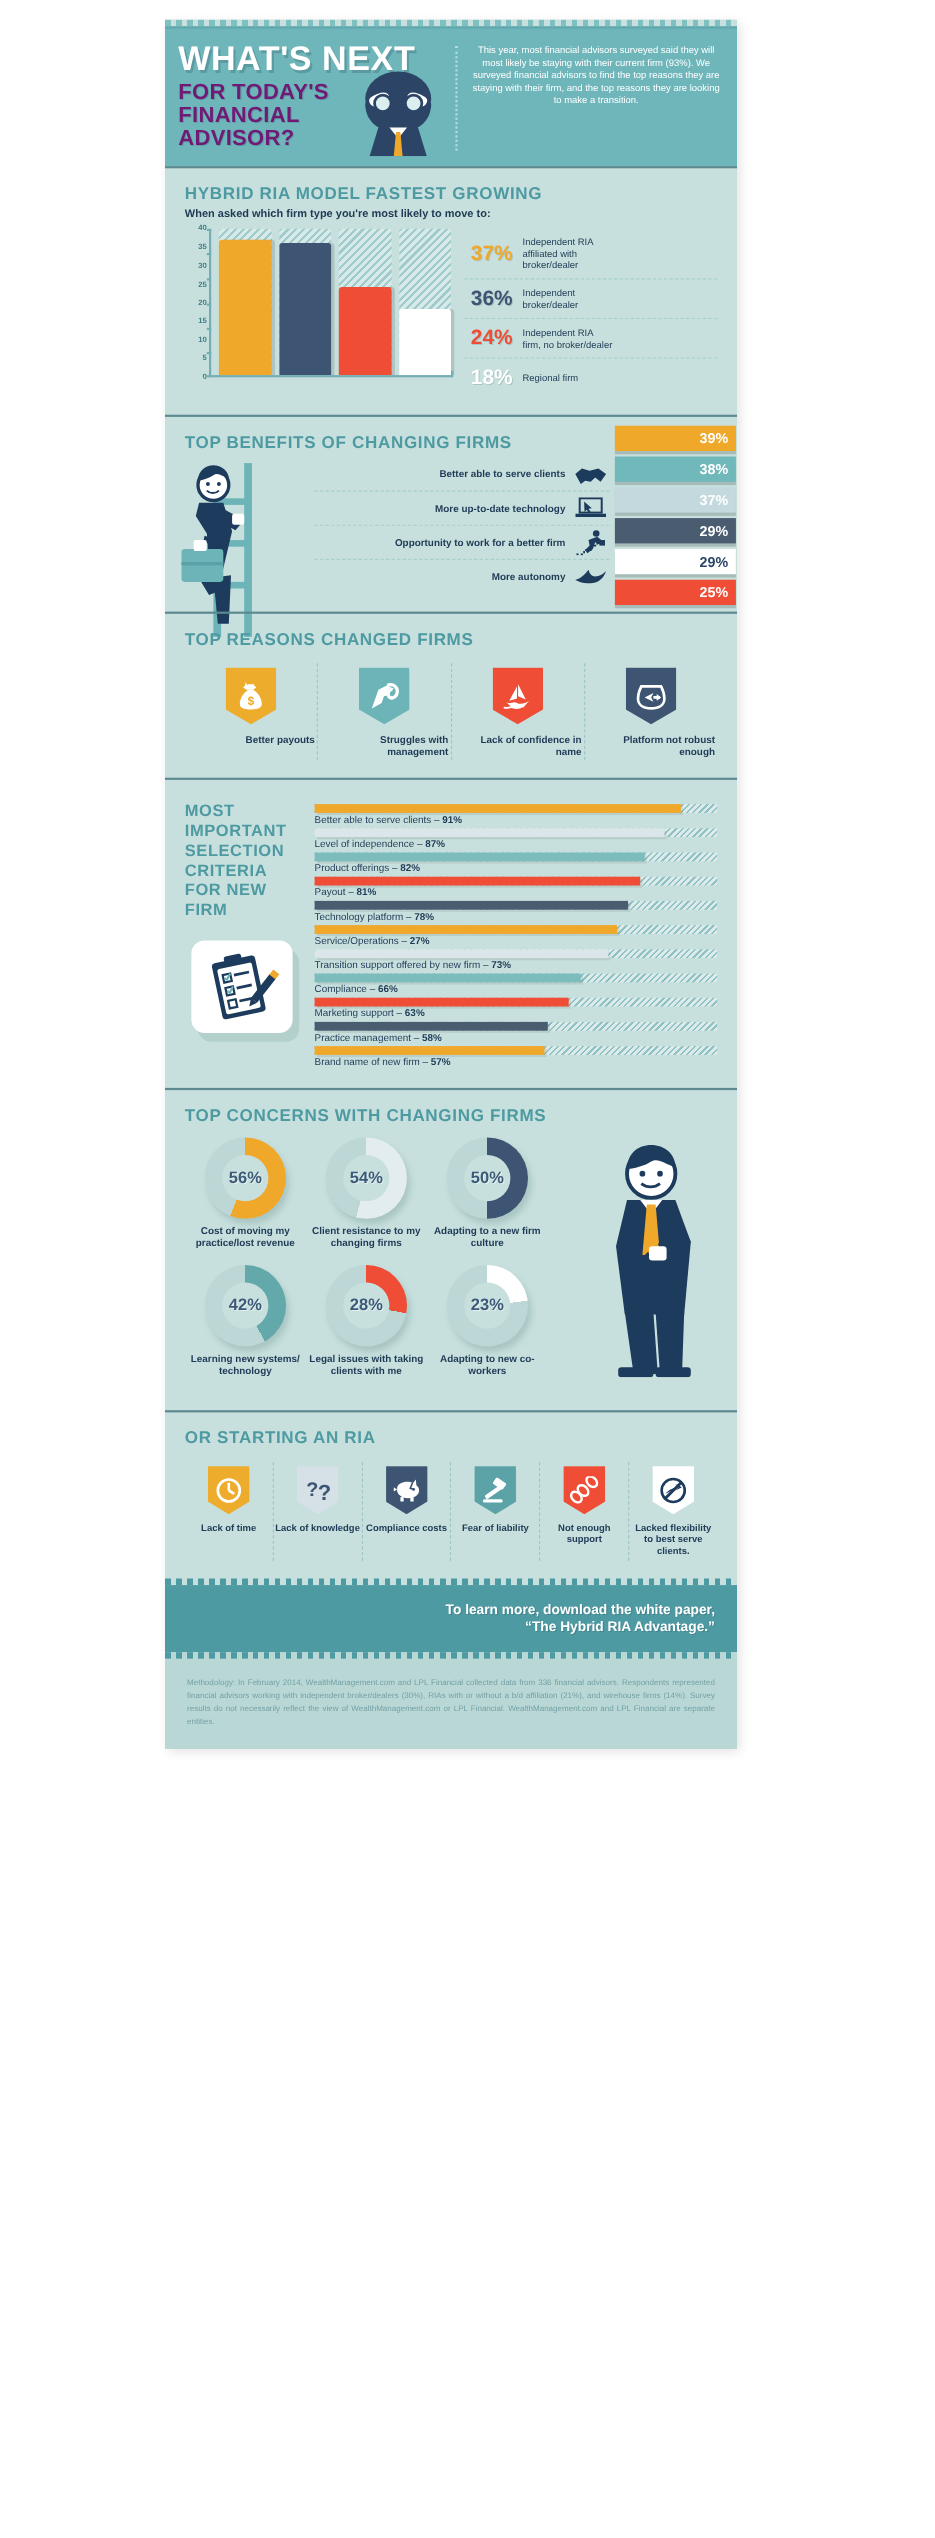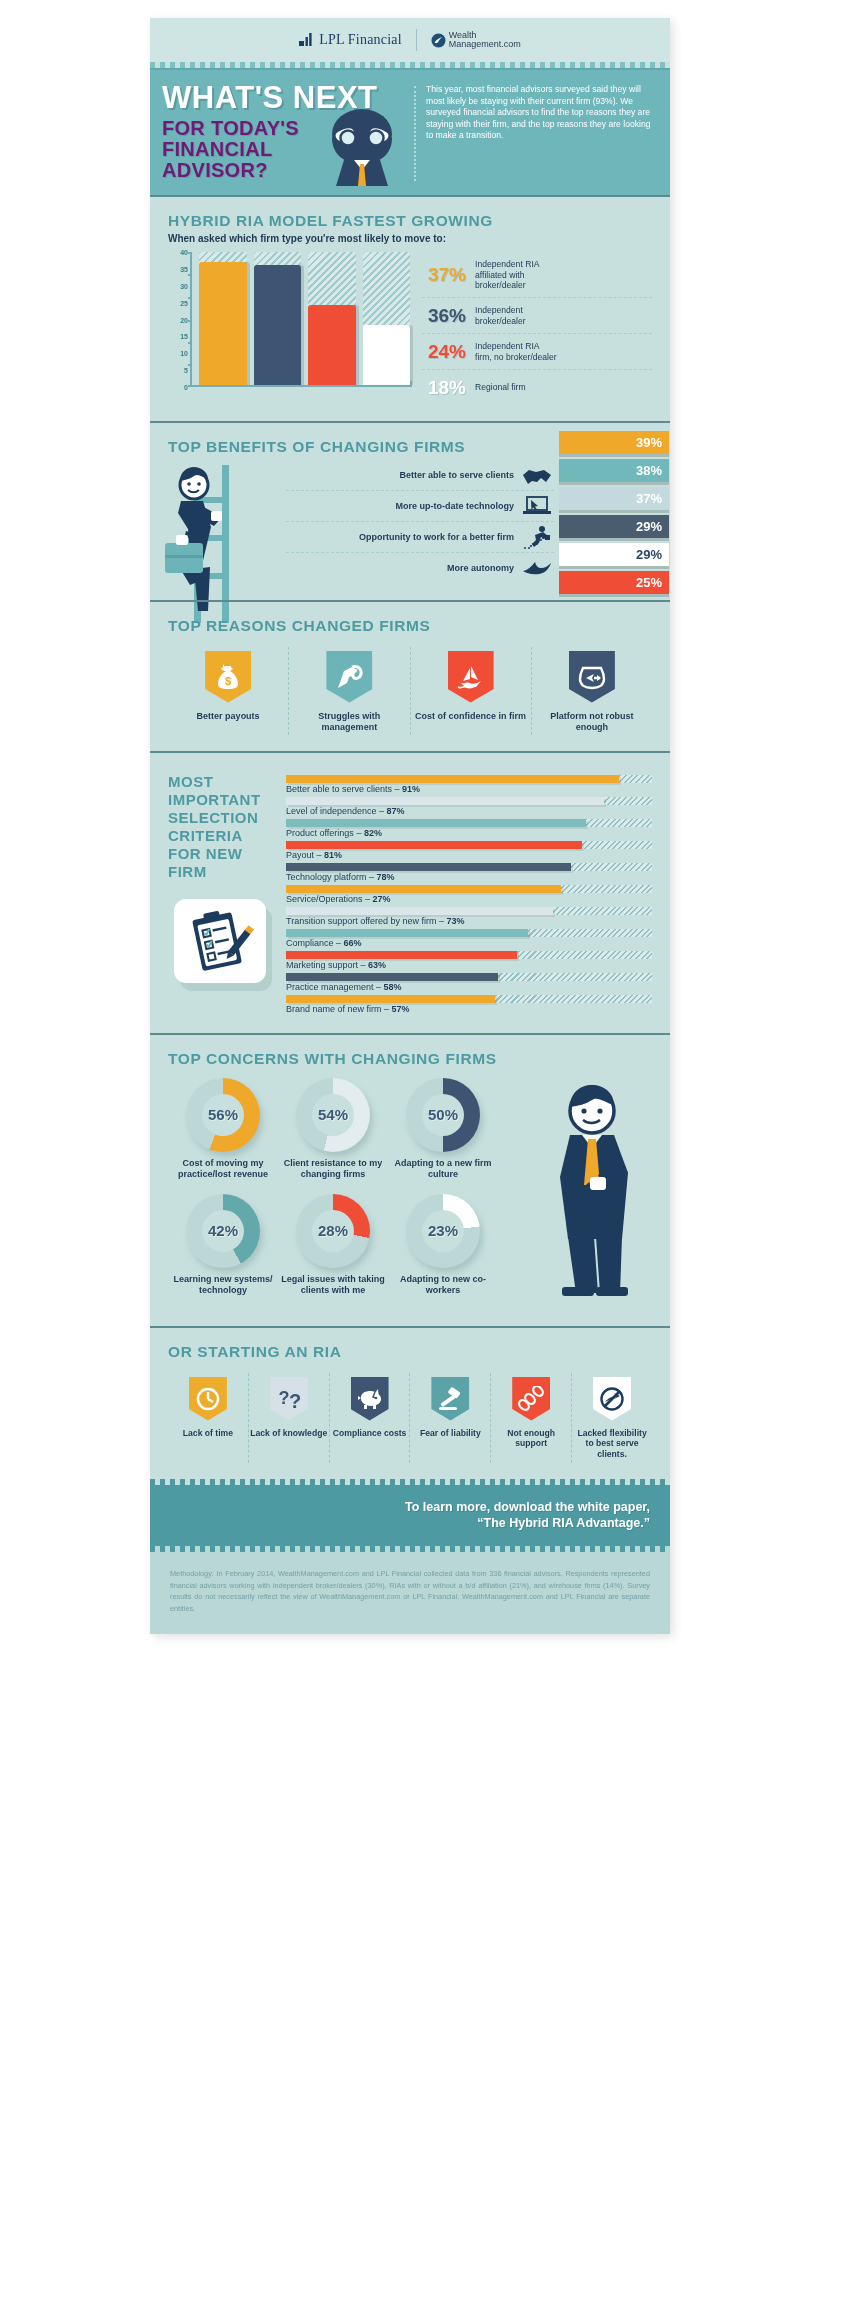--- a/index.html
+++ b/index.html
@@ -68,20 +68,21 @@
   .hero-sub1 { margin-top: 4px; }
   .hero-mascot {
     position: absolute; right: -4px; top: 26px; z-index: 1;
   }
   .hero-divider {
     width: 0; border-left: 2px dotted #b4dcdd; margin: 4px 10px 0 4px;
   }
   .hero-right {
     flex: 1; color: #ffffff; font-size: 8.6px; line-height: 11.6px;
     padding-top: 2px;
+    text-align: center;
   }
 
   
   .section { border-top: 2px solid #5d8a90; padding: 14px 18px 16px 18px; position: relative; }
   .sec-title {
     font-size: 15.5px; font-weight: bold; color: #4e9aa2;
     letter-spacing: .6px; line-height: 19px;
   }
   .sec-sub {
     font-size: 10px; font-weight: bold; color: #213b56; margin-top: 3px;
@@ -151,21 +152,21 @@
   .ladderman { position:absolute; left: 14px; top: 34px; }
 
   
   .shield-grid { display:flex; margin-top: 12px; }
   .shield-cell {
     flex:1; text-align:center; border-left:1px dashed #9bc6c4;
     padding: 4px 2px 2px 2px;
   }
   .shield-cell:first-child { border-left: none; }
   .shield-cap {
-    font-size: 9px; font-weight:bold; color:#1f3a56; line-height: 11px; margin-top: 8px;
+    font-size: 9px; font-weight:bold; color:#1f3a56; line-height: 11px; margin-top: 8px; text-align: right;
   }
   .shield {
     width: 46px; height: 52px; margin: 0 auto;
     clip-path: polygon(0 0, 100% 0, 100% 74%, 50% 100%, 0 74%);
     display:flex; align-items:center; justify-content:center;
     filter: drop-shadow(3px 3px 0 rgba(0,0,0,.10));
   }
 
   
   .criteria { display:flex; margin-top: 6px; }
@@ -231,41 +232,20 @@
     background: #b9d8d5; padding: 16px 20px 20px 20px;
     color:#75a0a5; font-size: 7.3px; line-height: 11.6px; text-align: justify;
   }
 </style>
 </head>
 <body>
 
 <div class="page">
  <div class="infographic">
 
-  <div class="brandbar">
-    <div class="brand-lpl">
-      <svg class="lpl-mark" width="15" height="15" viewBox="0 0 15 15">
-        <rect x="0" y="8" width="5" height="5" fill="#1c3d68"></rect>
-        <rect x="6.5" y="4" width="2.4" height="9" fill="#1c3d68"></rect>
-        <rect x="10.2" y="0" width="2.4" height="13" fill="#1c3d68"></rect>
-      </svg>
-      <span class="lpl-text">LPL Financial</span>
-    </div>
-    <div class="brand-div"></div>
-    <div class="brand-wm">
-      <svg width="15" height="15" viewBox="0 0 15 15">
-        <circle cx="7.5" cy="7.5" r="7" fill="#1f4f74"></circle>
-        <path d="M3.5 9.5c2-3 5-5 8-5.6-2.2 1.4-3.5 3.2-4.4 5.2-.5 1.1-2.2 1.5-3.6.4z" fill="#ffffff"></path>
-      </svg>
-      <div>
-        <div class="wm-text">Wealth</div>
-        <div class="wm-text">Management.com</div>
-      </div>
-    </div>
-  </div>
 
   <div class="dotted-edge"></div>
   <div class="hero">
     <div class="hero-left">
       <div class="hero-title">WHAT'S NEXT</div>
       <div class="hero-sub1">FOR TODAY'S</div>
       <div class="hero-sub2">FINANCIAL</div>
       <div class="hero-sub2">ADVISOR?</div>
       <svg class="hero-mascot" width="104" height="78" viewBox="0 0 104 78">
         <ellipse cx="52" cy="26" rx="30" ry="25" fill="#2c4566"></ellipse>
@@ -476,21 +456,21 @@
       </div>
       <div class="shield-cell">
         <div class="shield" style="background:#ef4d35">
           <svg width="28" height="26" viewBox="0 0 28 26">
                 <path d="M14 2l7 14-7-3z" fill="#fff"></path>
                 <path d="M13 4L6 17l7-2z" fill="#fff"></path>
                 <path d="M3 18c3 3 7-1 10 1 3 2 8 0 11-2l-5 6H8z" fill="#fff"></path>
                 <path d="M1 23c3 2 5-1 8 0s6 1 9-1" stroke="#fff" stroke-width="1.6" fill="none"></path>
               </svg>
         </div>
-        <div class="shield-cap">Cost of confidence in firm</div>
+        <div class="shield-cap">Lack of confidence in name</div>
       </div>
       <div class="shield-cell">
         <div class="shield" style="background:#3d5572">
           <svg width="30" height="26" viewBox="0 0 30 26">
                 <path d="M6 4h18c2 4 3 8 3 11 0 6-5 9-12 9S3 21 3 15c0-3 1-7 3-11z" fill="none" stroke="#fff" stroke-width="2.4"></path>
                 <path d="M9 14l8-4-2 4 2 4z" fill="#fff"></path>
                 <path d="M17 14h6" stroke="#fff" stroke-width="2.4"></path>
                 <path d="M20 11l4 3-4 3" fill="#fff"></path>
               </svg>
         </div>

